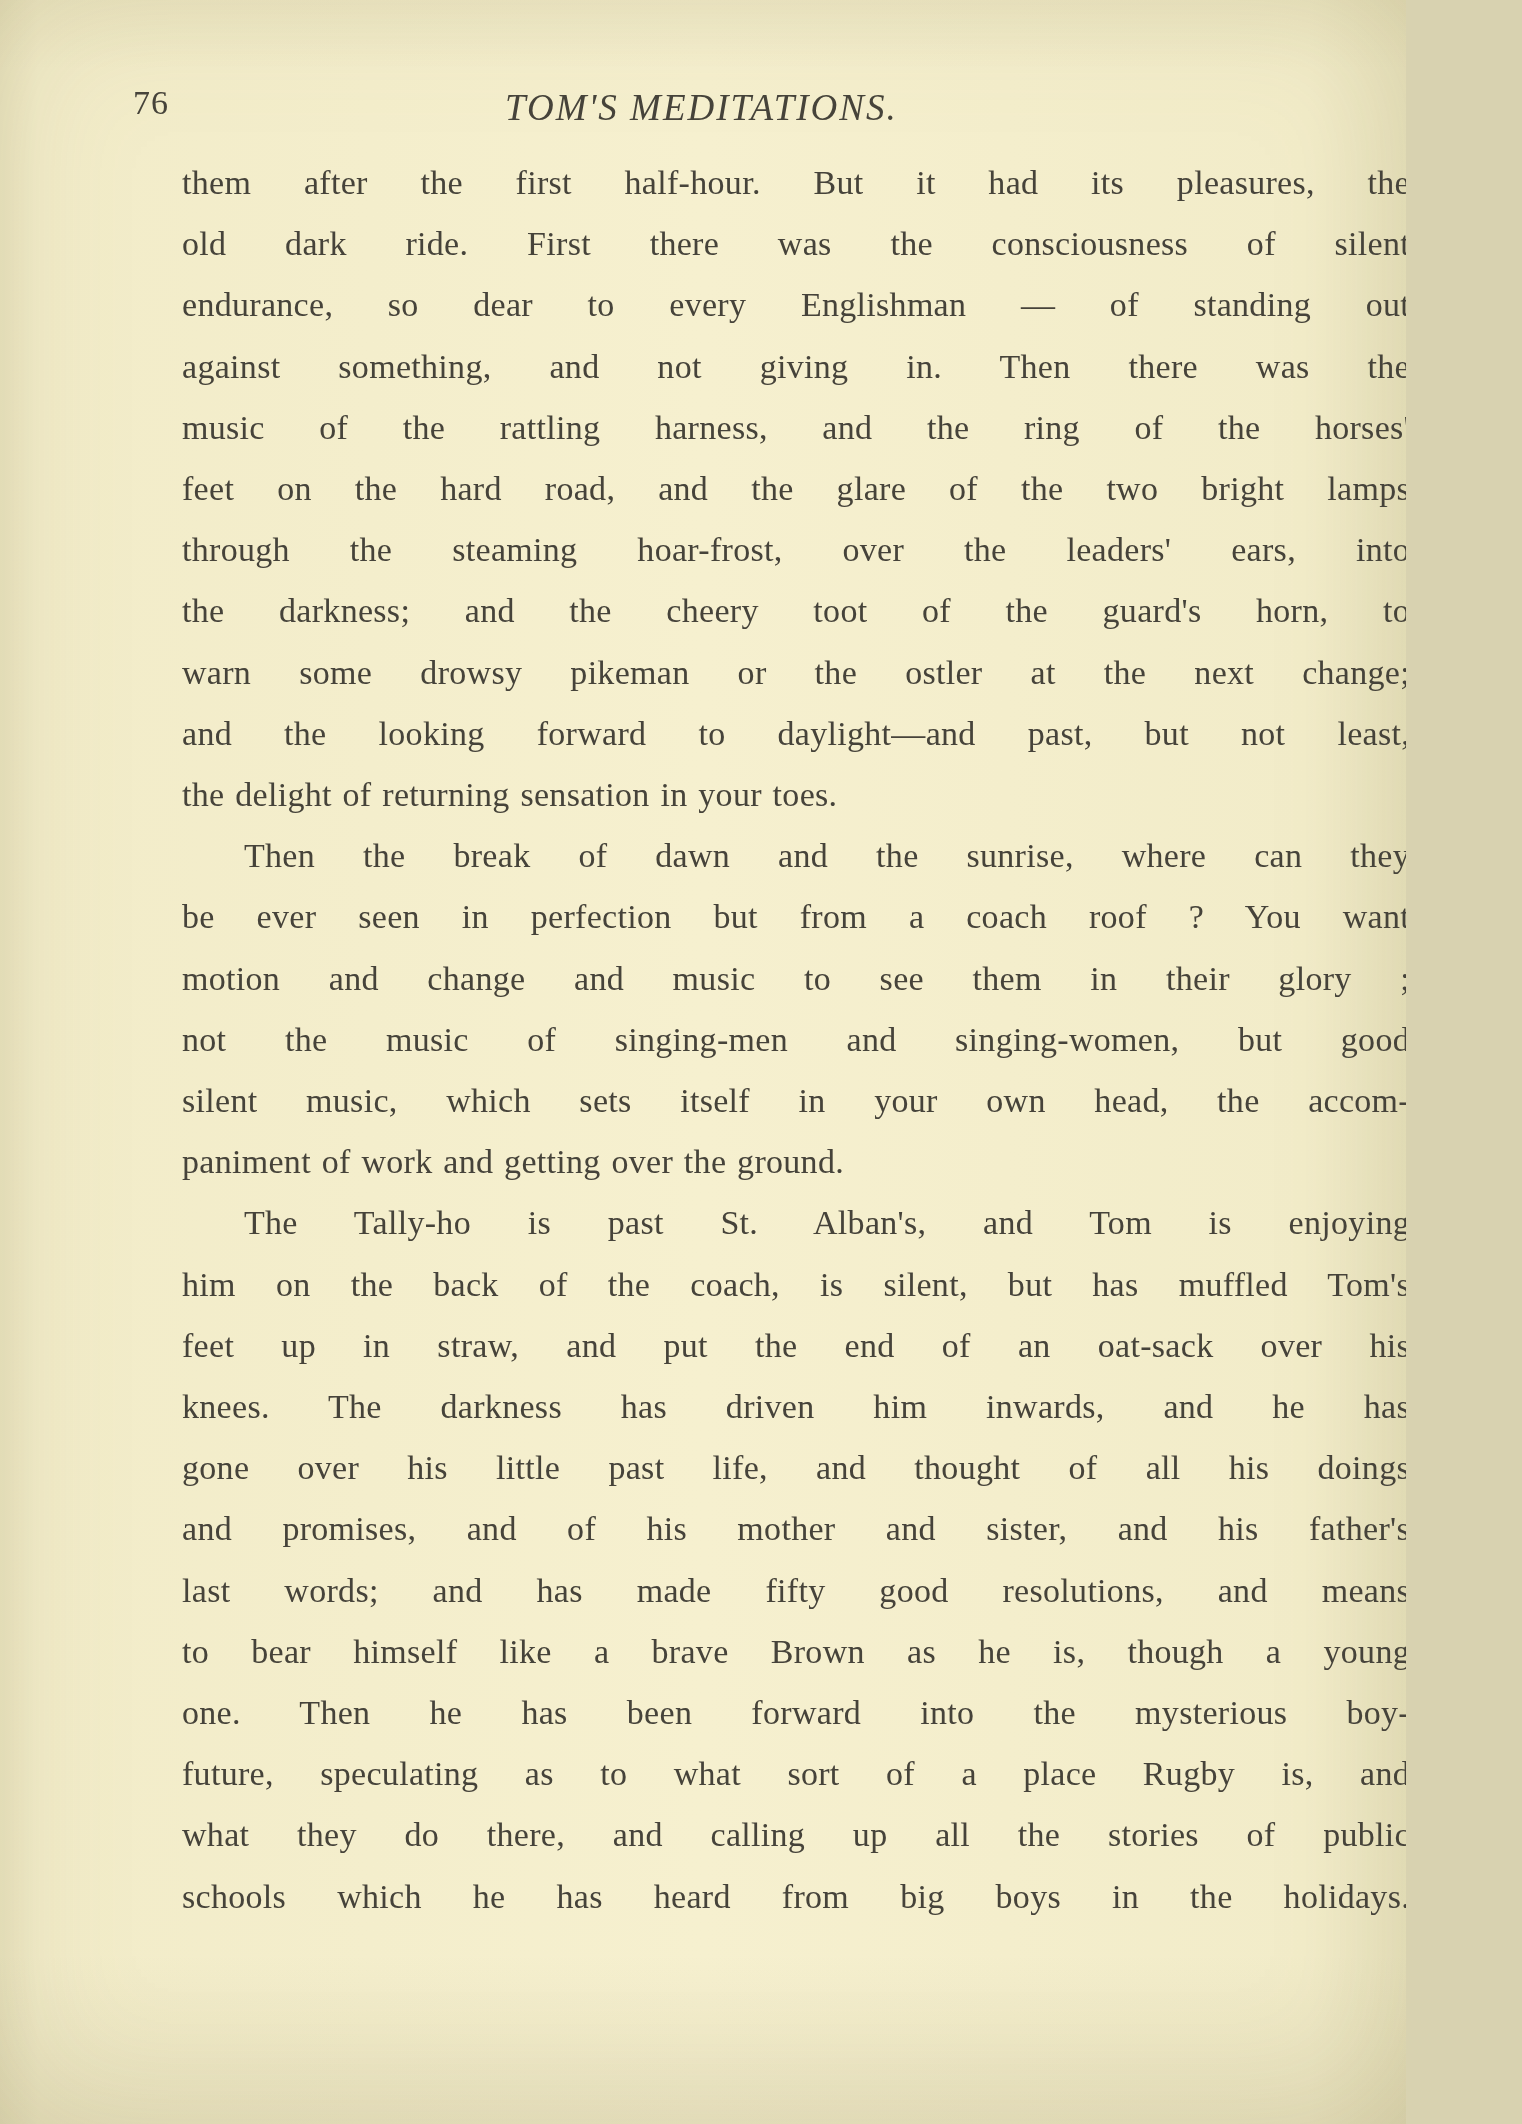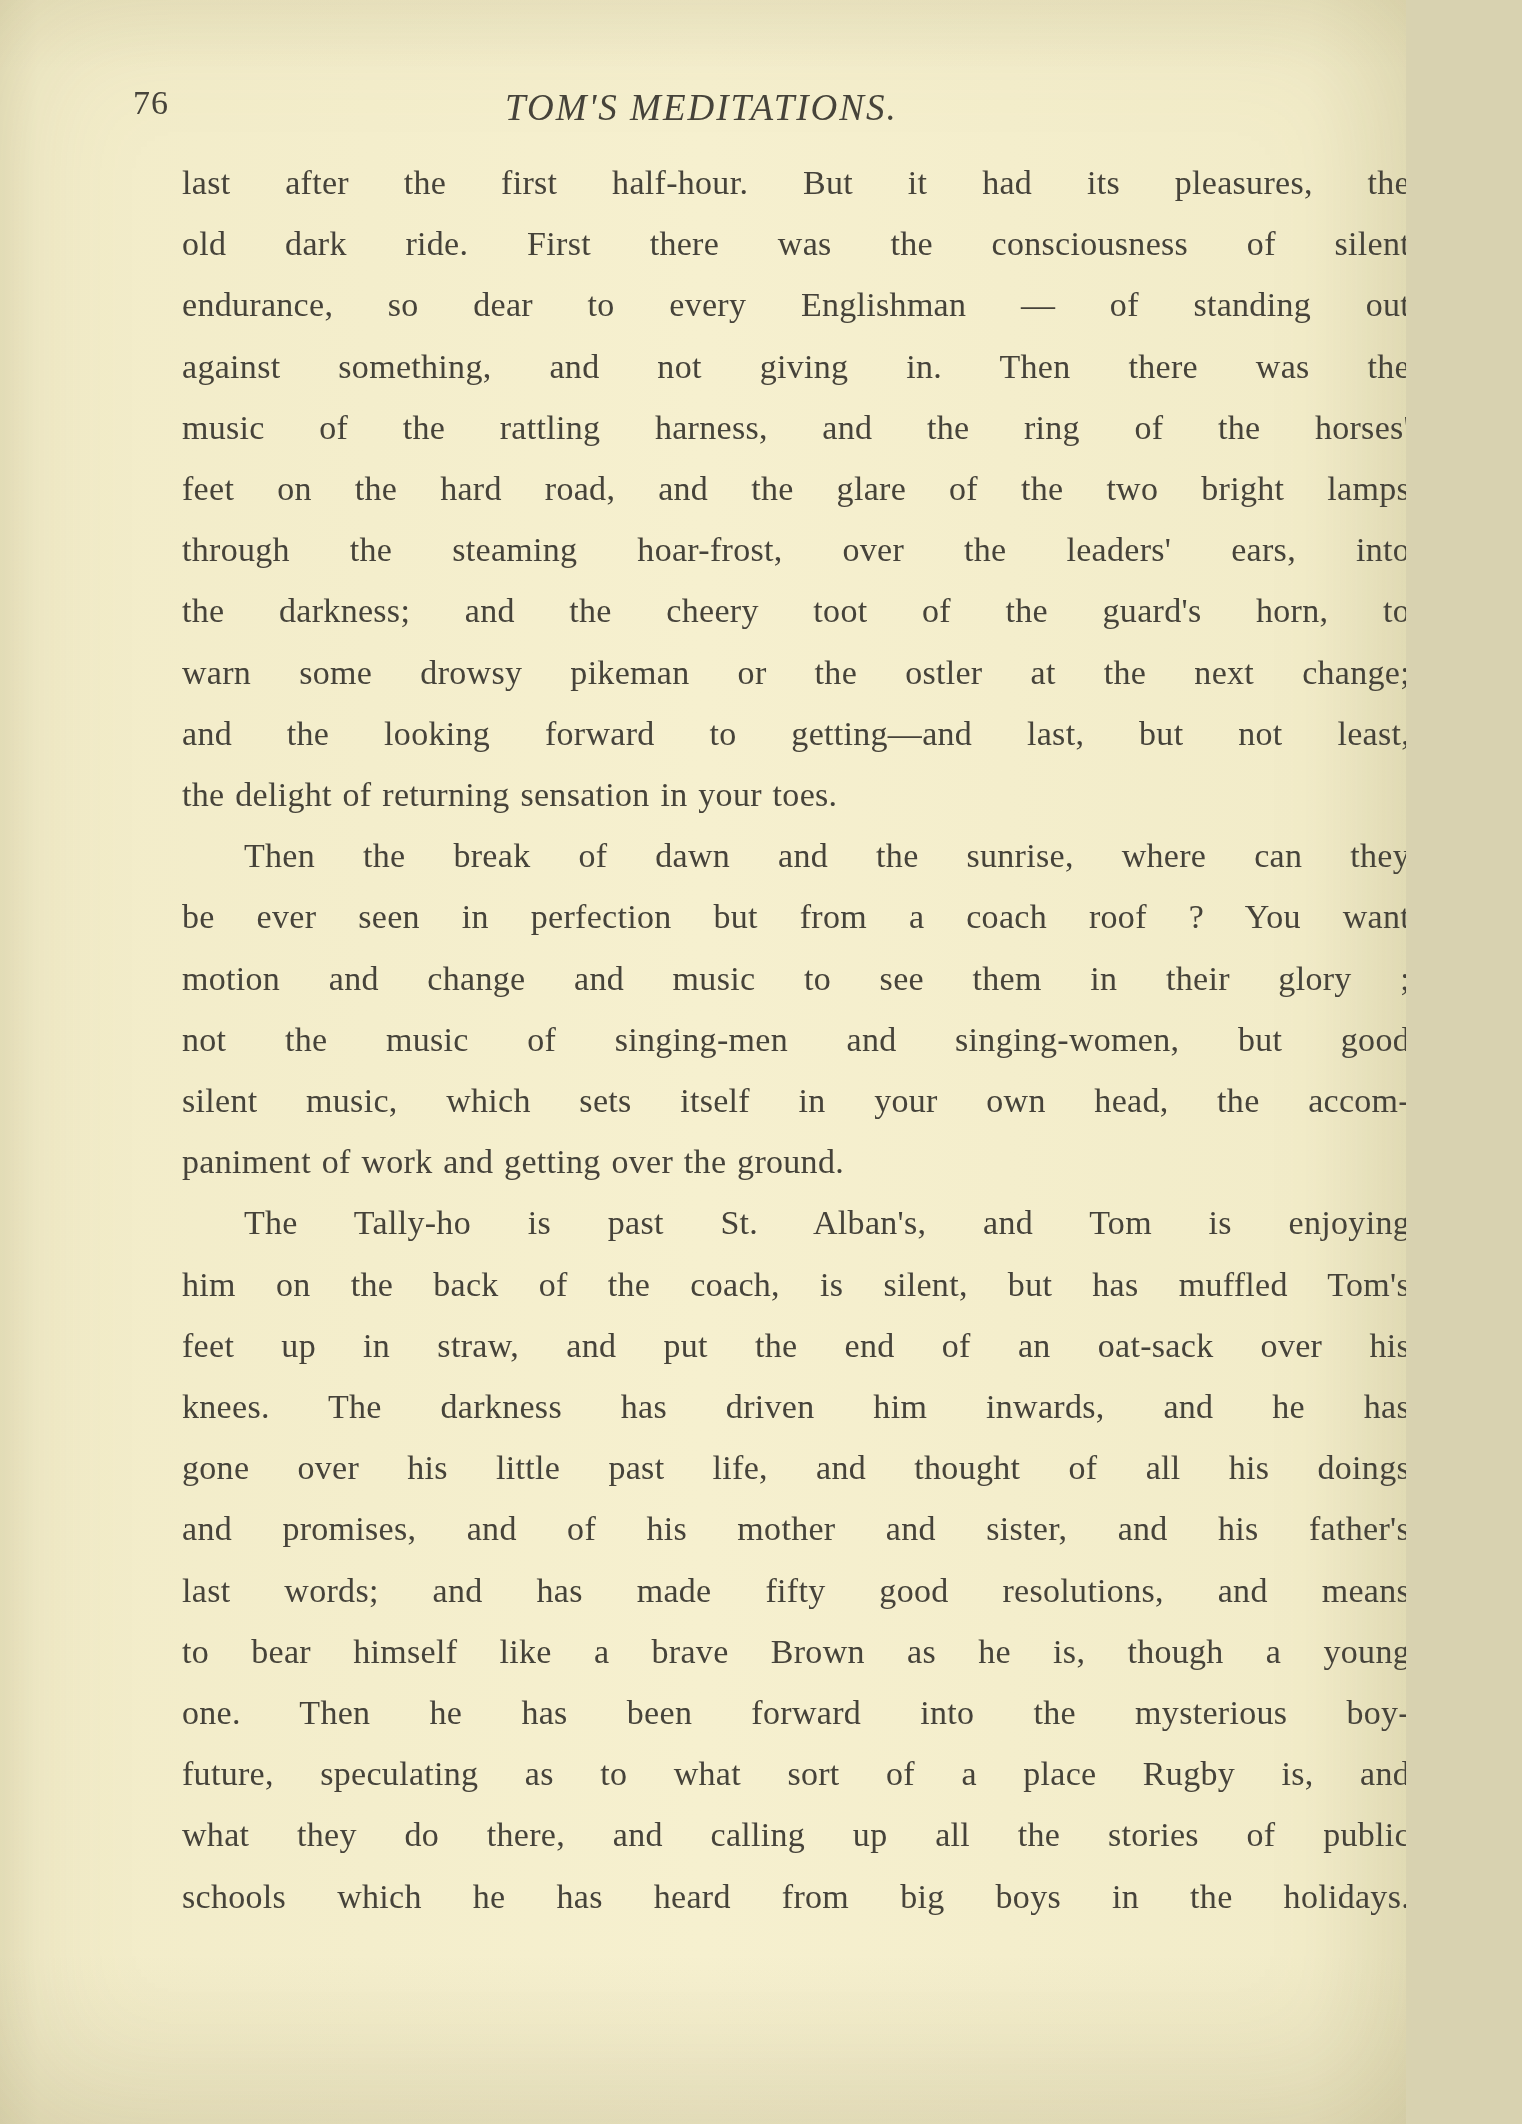--- a/index.html
+++ b/index.html
@@ -67,30 +67,30 @@
 <div class="page">
 
   <header class="running-head">
     <span class="pagenum">76</span>
     <span class="running-title">TOM'S MEDITATIONS.</span>
   </header>
 
   <main class="text-block">
 
     <div class="para">
-      <div class="line">last after the first half-hour.  But it had its pleasures, the</div>
+      <div class="line">them after the first half-hour.  But it had its pleasures, the</div>
       <div class="line">old dark ride.  First there was the consciousness of silent</div>
       <div class="line">endurance, so dear to every Englishman — of standing out</div>
       <div class="line">against something, and not giving in.  Then there was the</div>
       <div class="line">music of the rattling harness, and the ring of the horses'</div>
       <div class="line">feet on the hard road, and the glare of the two bright lamps</div>
       <div class="line">through the steaming hoar-frost, over the leaders' ears, into</div>
       <div class="line">the darkness; and the cheery toot of the guard's horn, to</div>
       <div class="line">warn some drowsy pikeman or the ostler at the next change;</div>
-      <div class="line">and the looking forward to getting—and last, but not least,</div>
+      <div class="line">and the looking forward to daylight—and past, but not least,</div>
       <div class="line end">the delight of returning sensation in your toes.</div>
     </div>
 
     <div class="para">
       <div class="line indent">Then the break of dawn and the sunrise, where can they</div>
       <div class="line">be ever seen in perfection but from a coach roof ?  You want</div>
       <div class="line">motion and change and music to see them in their glory ;</div>
       <div class="line">not the music of singing-men and singing-women, but good</div>
       <div class="line">silent music, which sets itself in your own head, the accom-</div>
       <div class="line end">paniment of work and getting over the ground.</div>

